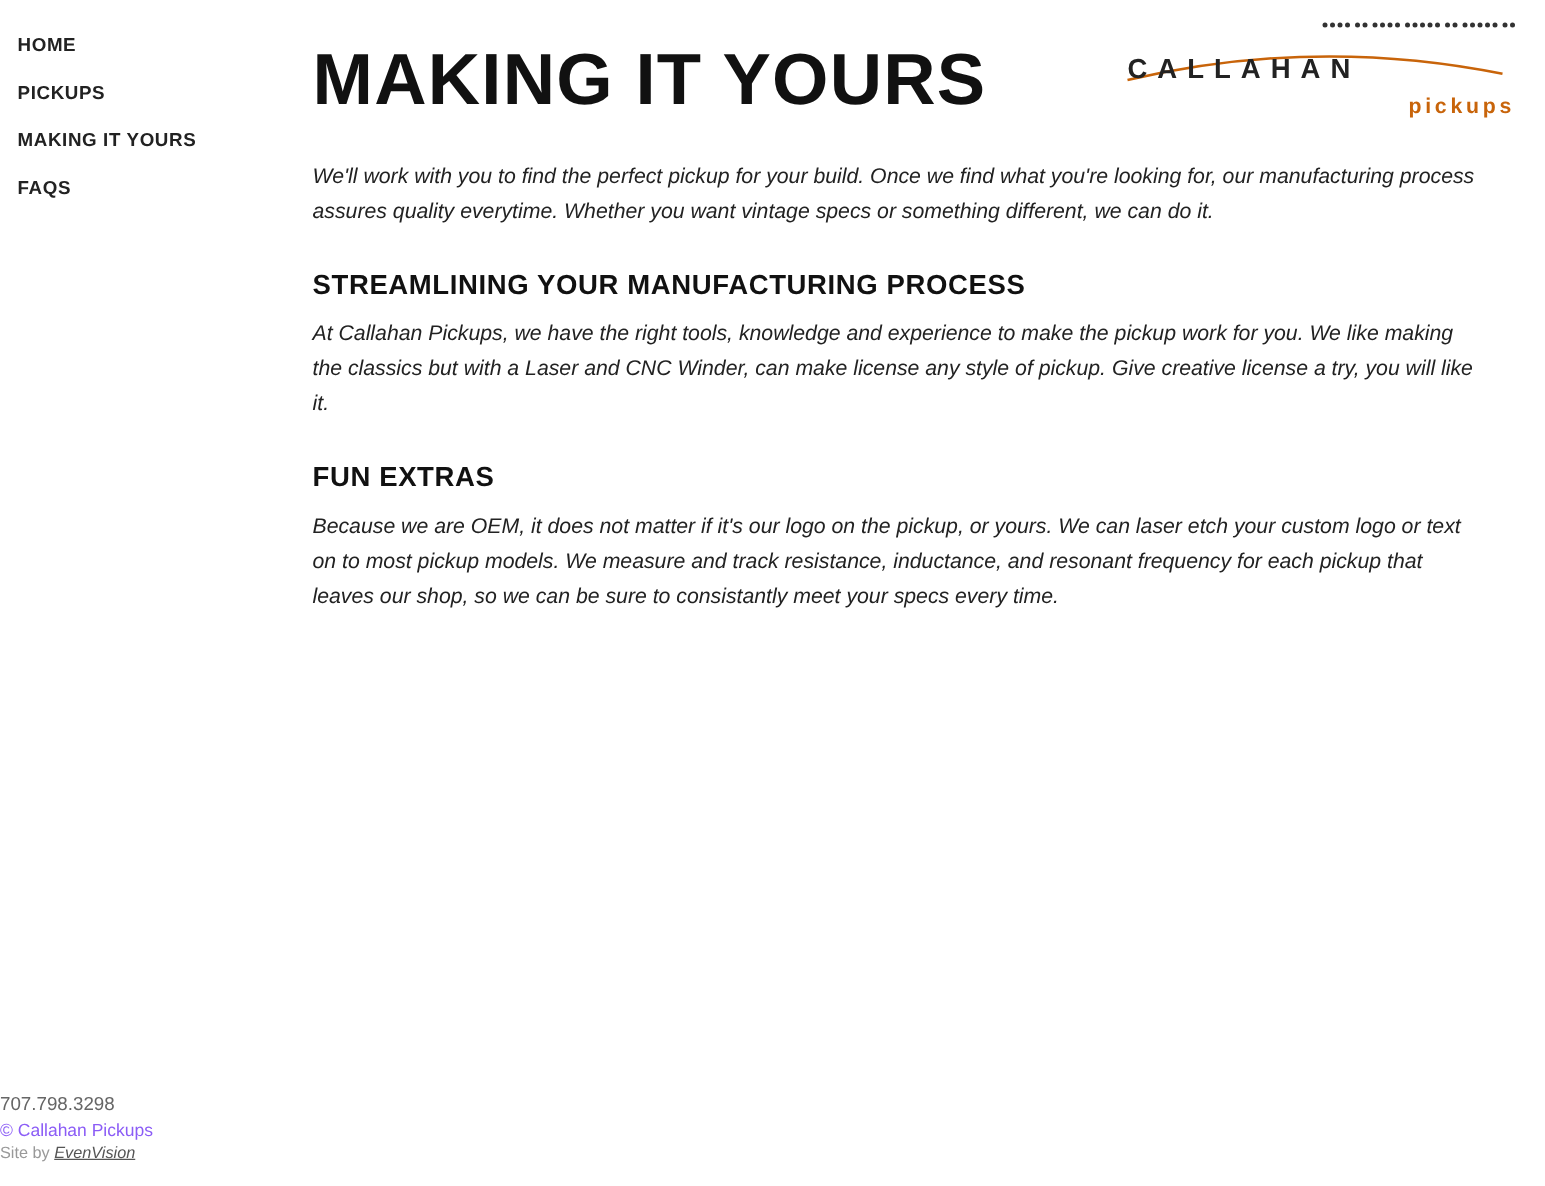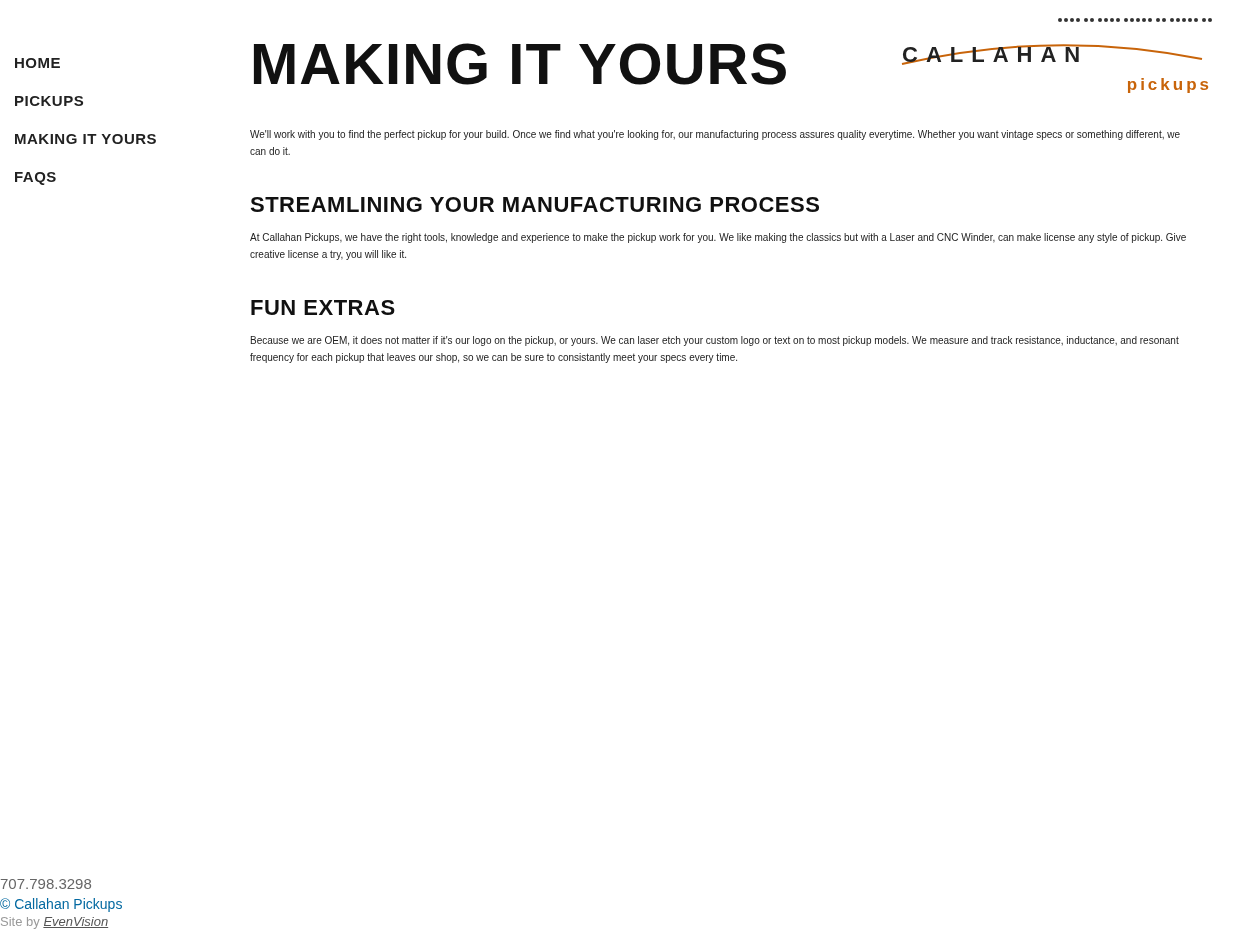--- a/index.html
+++ b/index.html
@@ -17,21 +17,21 @@
       position: relative;
     }
 
     
     #sidebar {
       position: fixed;
       top: 0;
       left: 0;
       width: 210px;
       height: 100%;
-      padding-top: 44px;
+      padding-top: 18px;
     }
 
     #sidebar nav ul {
       list-style: none;
       padding: 0;
     }
 
     #sidebar nav ul li {
       padding: 10px 14px;
     }
@@ -74,24 +74,25 @@
     .section-heading {
       font-size: 22px;
       font-weight: 900;
       text-transform: uppercase;
       color: #111;
       margin-bottom: 12px;
       letter-spacing: 0.5px;
     }
 
     .section-body {
-      font-size: 10px;
+      font-size: 17px;
       line-height: 1.65;
       color: #222;
       margin-bottom: 30px;
+      font-style: italic;
     }
 
     .section-block {
       margin-bottom: 32px;
     }
 
     
     #footer {
       position: absolute;
       bottom: 20px;
@@ -100,21 +101,21 @@
       color: #555;
     }
 
     #footer .phone {
       color: #666;
       font-size: 15px;
       margin-bottom: 4px;
     }
 
     #footer .copyright {
-      color: #0369a1;
+      color: #8b5cf6;
       margin-bottom: 2px;
     }
 
     #footer .site-by {
       color: #999;
       font-size: 13px;
     }
 
     #footer .site-by a {
       color: #555;

